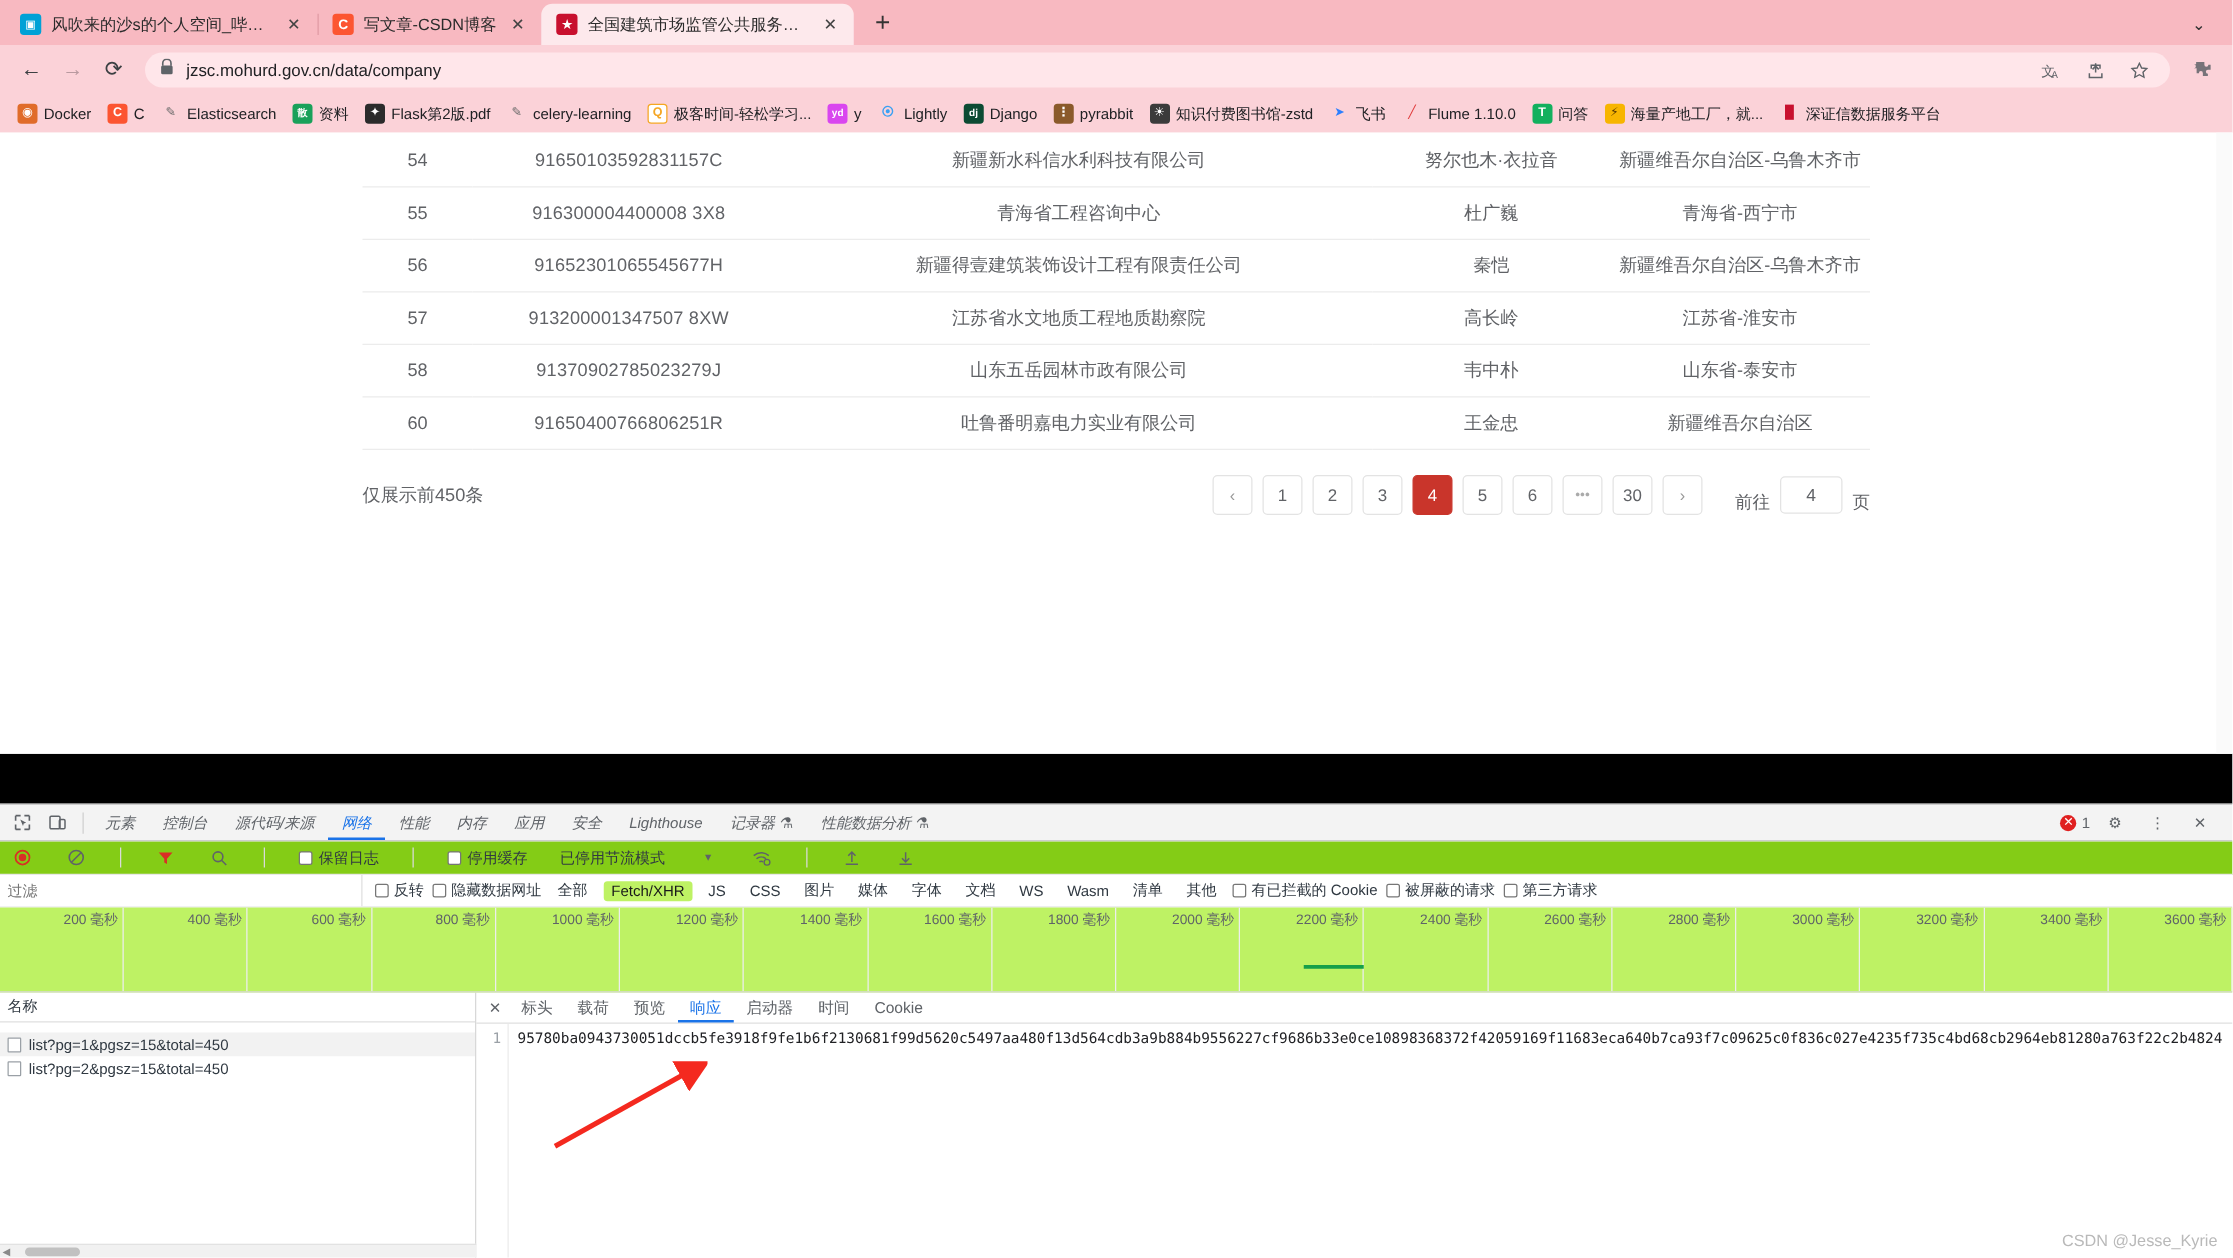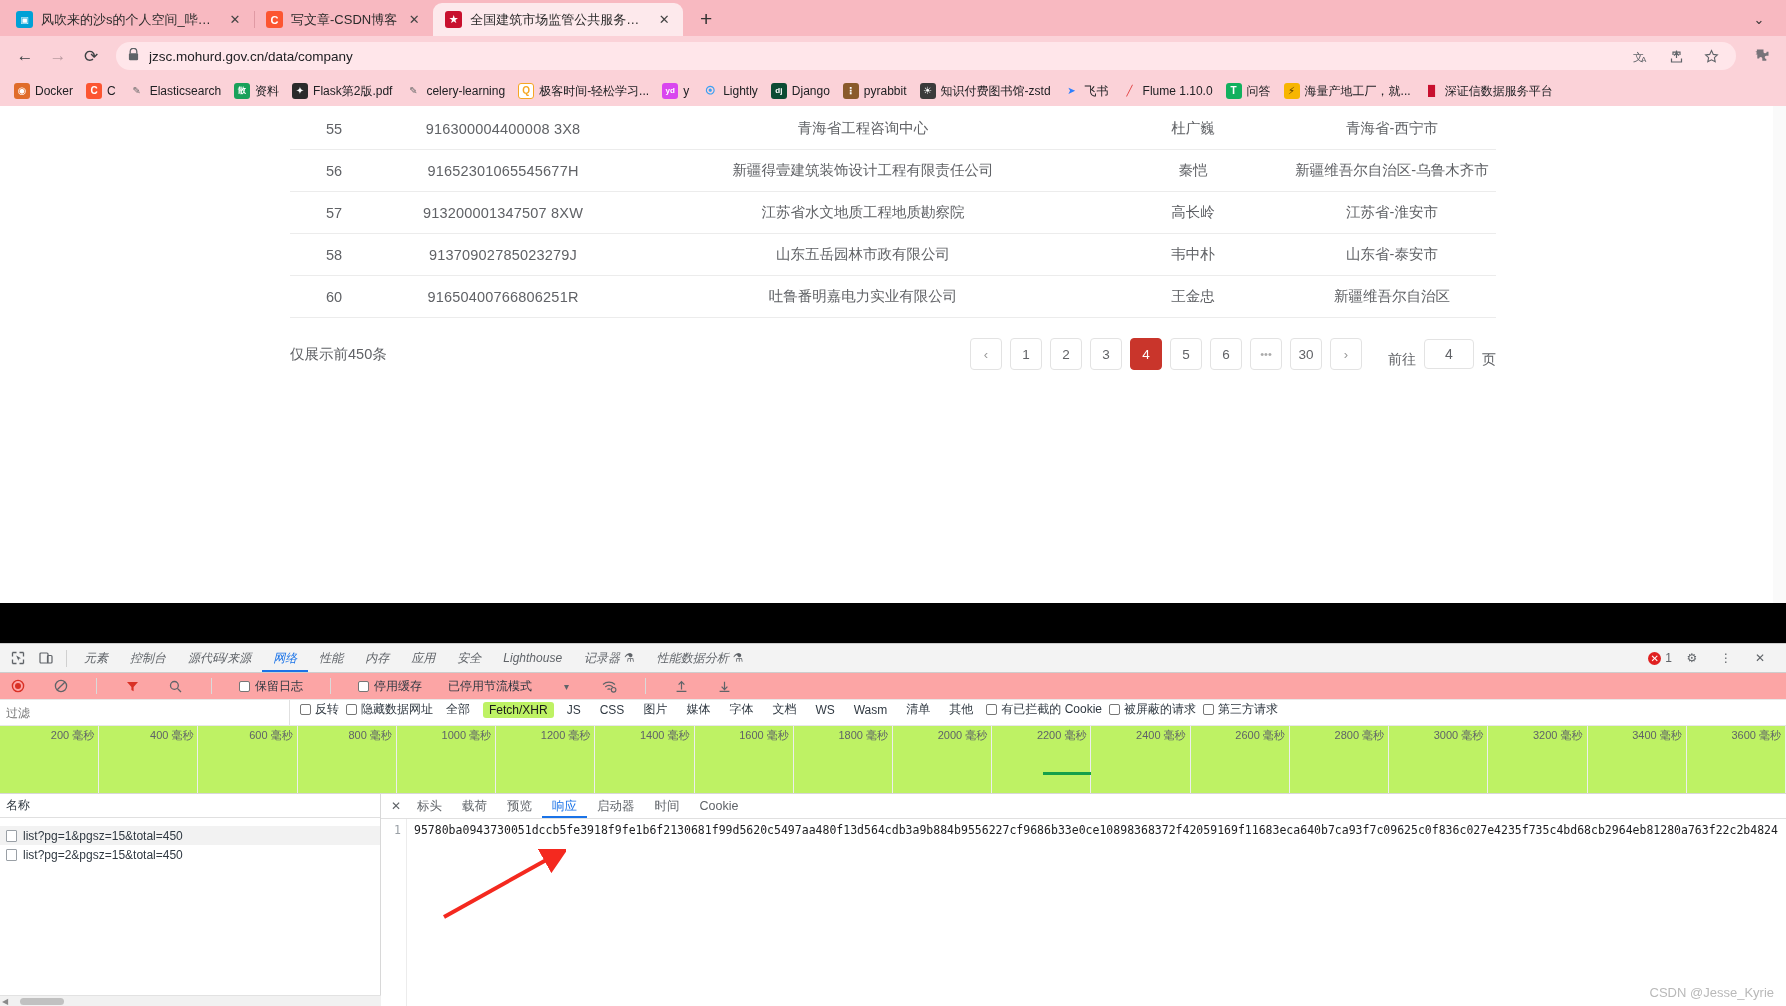--- a/index.html
+++ b/index.html
@@ -228,36 +228,36 @@
     background: #e02020; color: #fff;
     display: flex; align-items: center; justify-content: center;
     font-size: 10px; font-weight: bold;
   }
 
   .dt-toolbar {
     height: 27px;
     border-bottom: 1px solid #e8e8e8;
     display: flex; align-items: center;
     padding: 0 5px; gap: 18px;
-    background: #fca5a5;
+    background: #84cc16;
   }
   .tb-ico { width: 25px; height: 24px; display:flex; align-items:center; justify-content:center; color:#5f6368; }
   .tb-sep { width:1px; height:16px; background:#dadada; margin:0 5px; }
   .cb {
     width: 11px; height: 11px;
     border: 1px solid #767676; border-radius: 2px;
     background: #fff; flex: 0 0 11px;
   }
   .tb-check { display:flex; align-items:center; gap:5px; font-size:12px; color:#303942; padding: 0 4px; }
   .tb-text { font-size:12px; color:#303942; padding:0 4px; }
 
   .dt-filterbar {
     height: 26px;
     border-bottom: 1px solid #e8e8e8;
-    display: flex; align-items: flex-start;
+    display: flex; align-items: center;
     background: #fff;
   }
   .filter-input {
     width: 290px; height: 25px;
     border: none; border-right: 1px solid #e0e0e0;
     font-size: 12px; color: #5f6368;
     padding: 0 6px;
     font-family: "Liberation Sans", sans-serif;
     background: #fff;
   }
@@ -516,20 +516,27 @@
   <div class="table-wrap">
     <table class="company">
       <colgroup>
         <col class="col-idx">
           <col class="col-code">
           <col class="col-name">
           <col class="col-rep">
           <col class="col-reg">
       </colgroup>
       <tbody>
+        <tr>
+          <td>54</td>
+          <td class="ccode">91650103592831157C</td>
+          <td class="cname">新疆新水科信水利科技有限公司</td>
+          <td>努尔也木·衣拉音</td>
+          <td>新疆维吾尔自治区-乌鲁木齐市</td>
+        </tr>
         <tr>
           <td>55</td>
           <td class="ccode">916300004400008 3X8</td>
           <td class="cname">青海省工程咨询中心</td>
           <td>杜广巍</td>
           <td>青海省-西宁市</td>
         </tr>
         <tr>
           <td>56</td>
           <td class="ccode">91652301065545677H</td>

